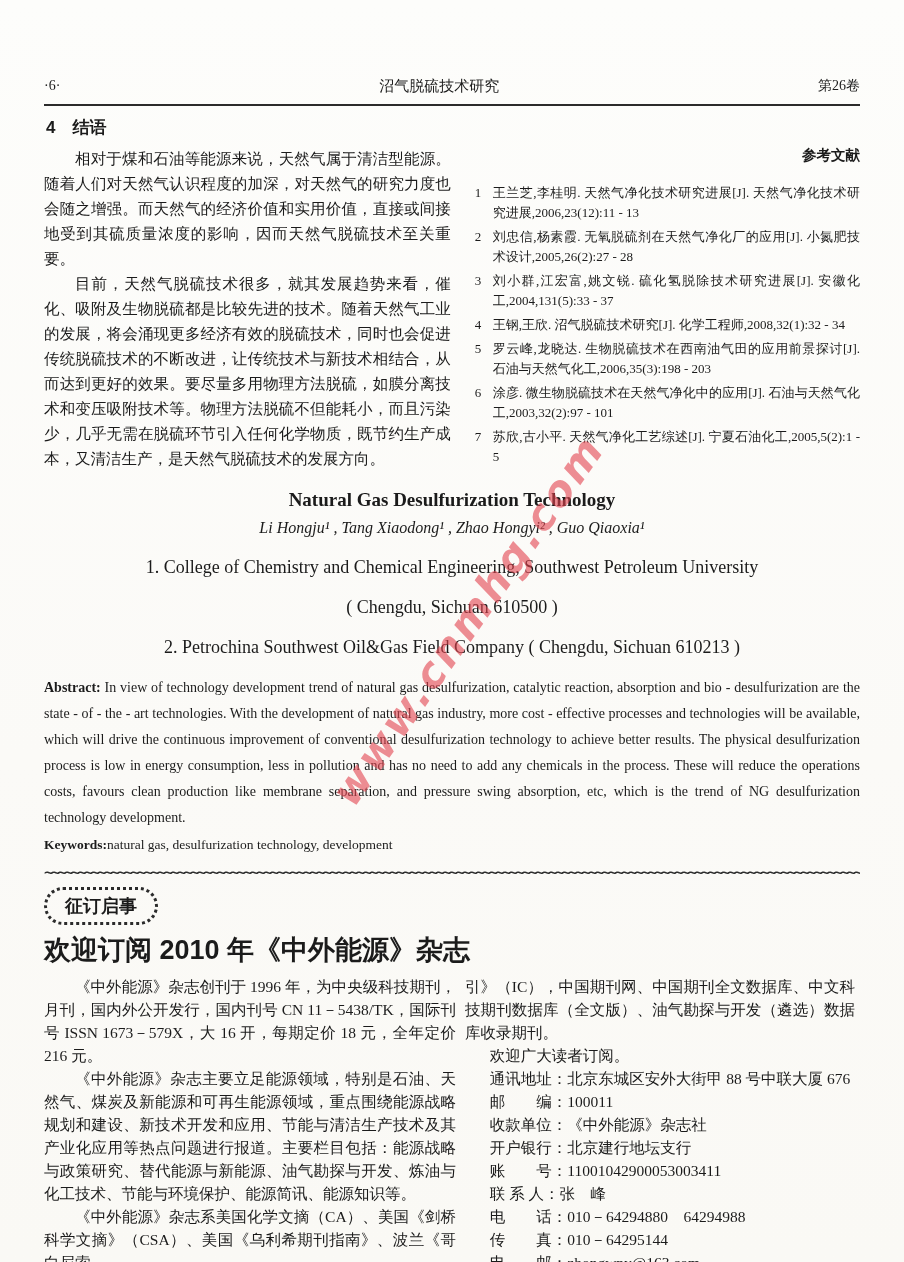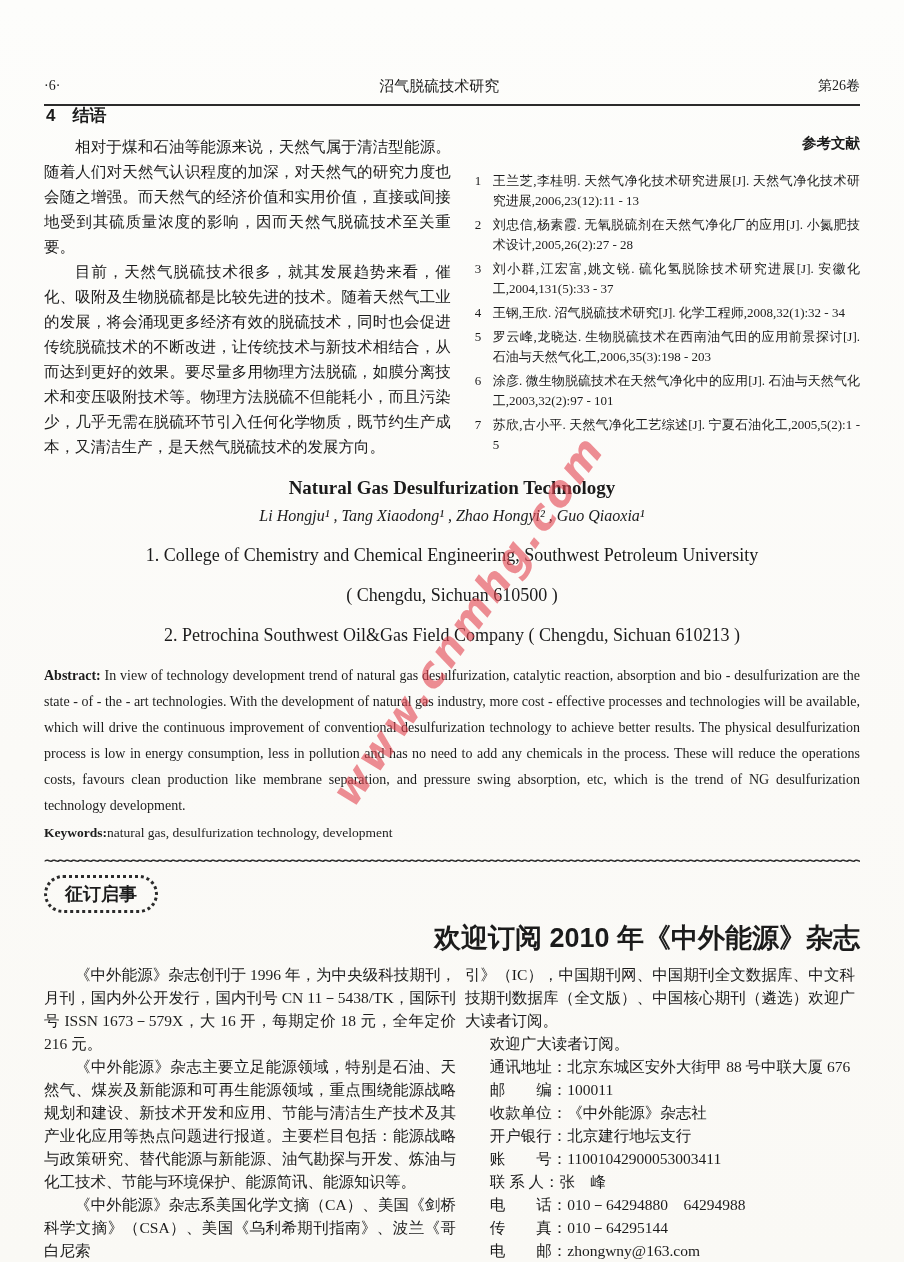--- a/index.html
+++ b/index.html
@@ -16,21 +16,21 @@
   }
   
   .hdr{
     display:flex;justify-content:space-between;align-items:flex-end;
     font-size:14px;line-height:20px;
     border-bottom:2px solid #2b2b2b;
     padding-bottom:8px;
   }
   .hdr .c{font-size:15px;}
   
-  .top-cols{display:flex;gap:24px;}
+  .top-cols{display:flex;gap:24px;margin-top:12px;}
   .tc-left{width:412px;}
   .tc-right{width:390px;}
   .sec-h{
     font-family:"Liberation Sans","DejaVu Sans",sans-serif;
     font-weight:bold;font-size:17px;line-height:20px;
     margin:0 0 8px 2px;
   }
   .cn{font-size:15.5px;line-height:25px;text-align:justify;text-indent:2em;margin:0;}
   .refs-h{
     font-family:"Liberation Sans","DejaVu Sans",sans-serif;
@@ -63,21 +63,21 @@
   .badge{
     display:inline-block;margin-top:6px;
     border:3px dotted #2b2b2b;border-radius:22px;
     padding:5px 18px;
     font-family:"Liberation Sans","DejaVu Sans",sans-serif;
     font-weight:bold;font-size:18px;line-height:22px;text-align:right;
   }
   .notice-title{
     font-family:"Liberation Sans","DejaVu Sans",sans-serif;
     font-weight:bold;font-size:27px;line-height:34px;
-    text-align:right;margin:8px 0 8px 0;
+    text-align:left;margin:8px 0 8px 0;
   }
   .bottom-cols{display:flex;gap:9px;margin-top:8px;}
   .bc{width:412px;}
   .bc2{width:390px;}
   .cn2{font-size:15.5px;line-height:23px;text-align:justify;text-indent:2em;margin:0;}
   .cn2-noindent{font-size:15.5px;line-height:23px;text-align:justify;text-indent:0;margin:0;}
   .contact{font-size:15.5px;line-height:23px;margin:0;padding-left:1.6em;text-indent:0;}
   
   .watermark{
     position:absolute;left:250px;top:600px;width:430px;
@@ -179,21 +179,21 @@
   <div class="bottom-cols">
     <div class="bc">
 
         <p class="cn2">《中外能源》杂志创刊于 1996 年，为中央级科技期刊，月刊，国内外公开发行，国内刊号 CN 11－5438/TK，国际刊号 ISSN 1673－579X，大 16 开，每期定价 18 元，全年定价 216 元。</p>
 
         <p class="cn2">《中外能源》杂志主要立足能源领域，特别是石油、天然气、煤炭及新能源和可再生能源领域，重点围绕能源战略规划和建设、新技术开发和应用、节能与清洁生产技术及其产业化应用等热点问题进行报道。主要栏目包括：能源战略与政策研究、替代能源与新能源、油气勘探与开发、炼油与化工技术、节能与环境保护、能源简讯、能源知识等。</p>
 
         <p class="cn2">《中外能源》杂志系美国化学文摘（CA）、美国《剑桥科学文摘》（CSA）、美国《乌利希期刊指南》、波兰《哥白尼索</p>
       </div>
     <div class="bc2">
-      <p class="cn2-noindent">引》（IC），中国期刊网、中国期刊全文数据库、中文科技期刊数据库（全文版）、中国核心期刊（遴选）欢迎广大读者订阅。</p>
+      <p class="cn2-noindent">引》（IC），中国期刊网、中国期刊全文数据库、中文科技期刊数据库（全文版）、油气勘探与开发（遴选）数据库收录期刊。</p>
       <div>
 
           <p class="contact">欢迎广大读者订阅。</p>
 
           <p class="contact">通讯地址：北京东城区安外大街甲 88 号中联大厦 676</p>
 
           <p class="contact">邮　　编：100011</p>
 
           <p class="contact">收款单位：《中外能源》杂志社</p>
 

